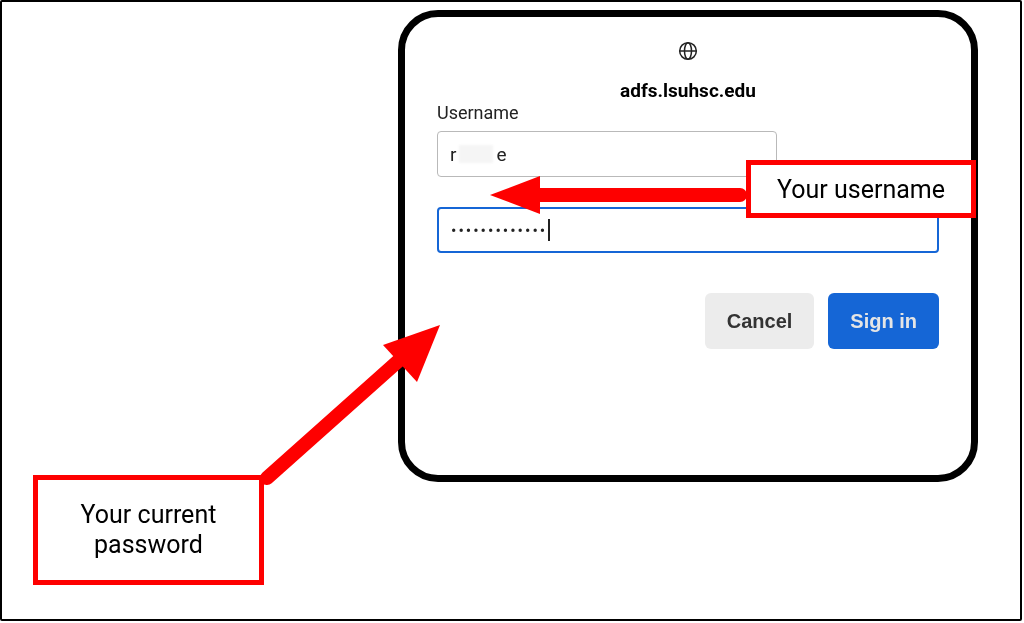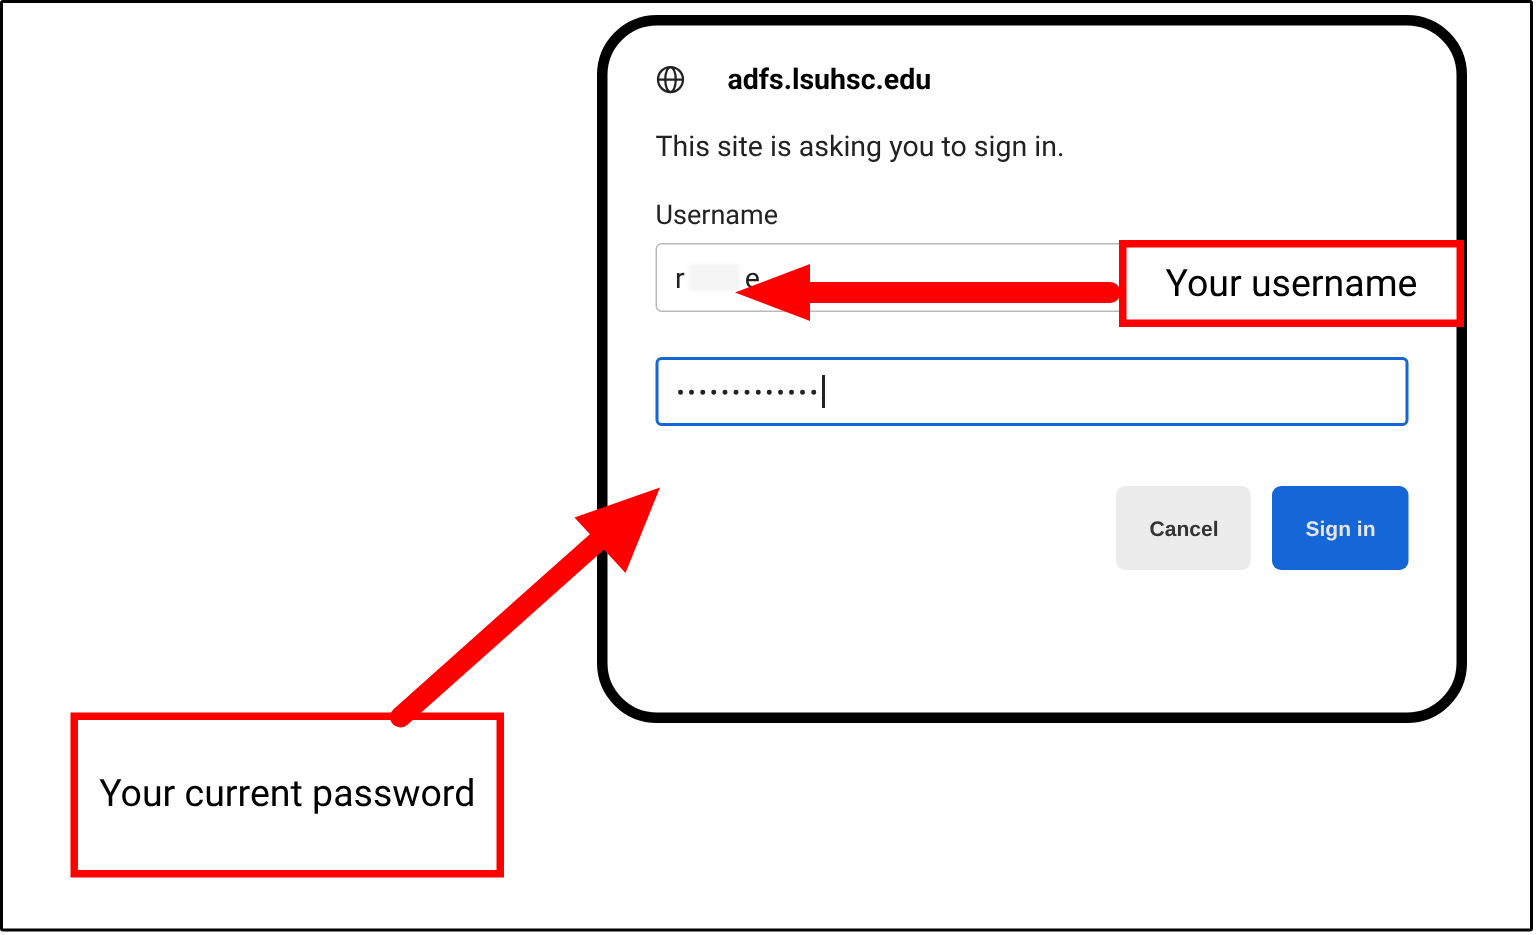--- a/index.html
+++ b/index.html
@@ -27,22 +27,22 @@
       width: 580px;
       height: 472px;
       border: 7px solid #000;
       border-radius: 40px;
       background: #fff;
       padding: 24px 32px 22px 32px;
     }
     .dialog-header {
       display: flex;
       align-items: center;
-      gap: 28px;
-      margin-bottom: 22px;
+      gap: 18px;
+      flex-direction: column;
     }
     .globe-icon {
       width: 20px;
       height: 20px;
       flex-shrink: 0;
     }
     .site-name {
       font-size: 19px;
       font-weight: 700;
       color: #000;
@@ -100,21 +100,21 @@
     .buttons {
       display: flex;
       justify-content: flex-end;
       gap: 14px;
       margin-top: 10px;
     }
     .btn {
       height: 56px;
       padding: 0 22px;
       border-radius: 6px;
-      font-size: 14px;
+      font-size: 20px;
       font-weight: 700;
       border: none;
       cursor: pointer;
     }
     .btn-cancel {
       background: #ececec;
       color: #333;
     }
     .btn-signin {
       background: #1566d6;
@@ -133,22 +133,22 @@
       padding: 8px 12px;
     }
     .callout-username {
       top: 160px;
       left: 746px;
       width: 230px;
       height: 58px;
     }
     .callout-password {
       top: 475px;
-      left: 47px;
-      width: 289px;
+      left: 33px;
+      width: 231px;
       height: 110px;
       line-height: 1.2;
     }
     .arrow-svg {
       position: absolute;
       overflow: visible;
       pointer-events: none;
     }
     .arrow-username {
       top: 180px;
@@ -171,21 +171,20 @@
 <div class="dialog">
   <div class="dialog-header">
     <svg class="globe-icon" viewBox="0 0 24 24" fill="none" stroke="#222" stroke-width="1.8">
       <circle cx="12" cy="12" r="10"></circle>
       <ellipse cx="12" cy="12" rx="4.2" ry="10"></ellipse>
       <line x1="2" y1="12" x2="22" y2="12"></line>
     </svg>
     <span class="site-name">adfs.lsuhsc.edu</span>
   </div>
 
-  <div class="prompt">This site is asking you to sign in.</div>
 
   <div class="field-label">Username</div>
   <div class="username-wrap">
     <div class="input username-input">
       <span>r</span>
       <span class="username-redact"></span>
       <span>e</span>
     </div>
   </div>
 

